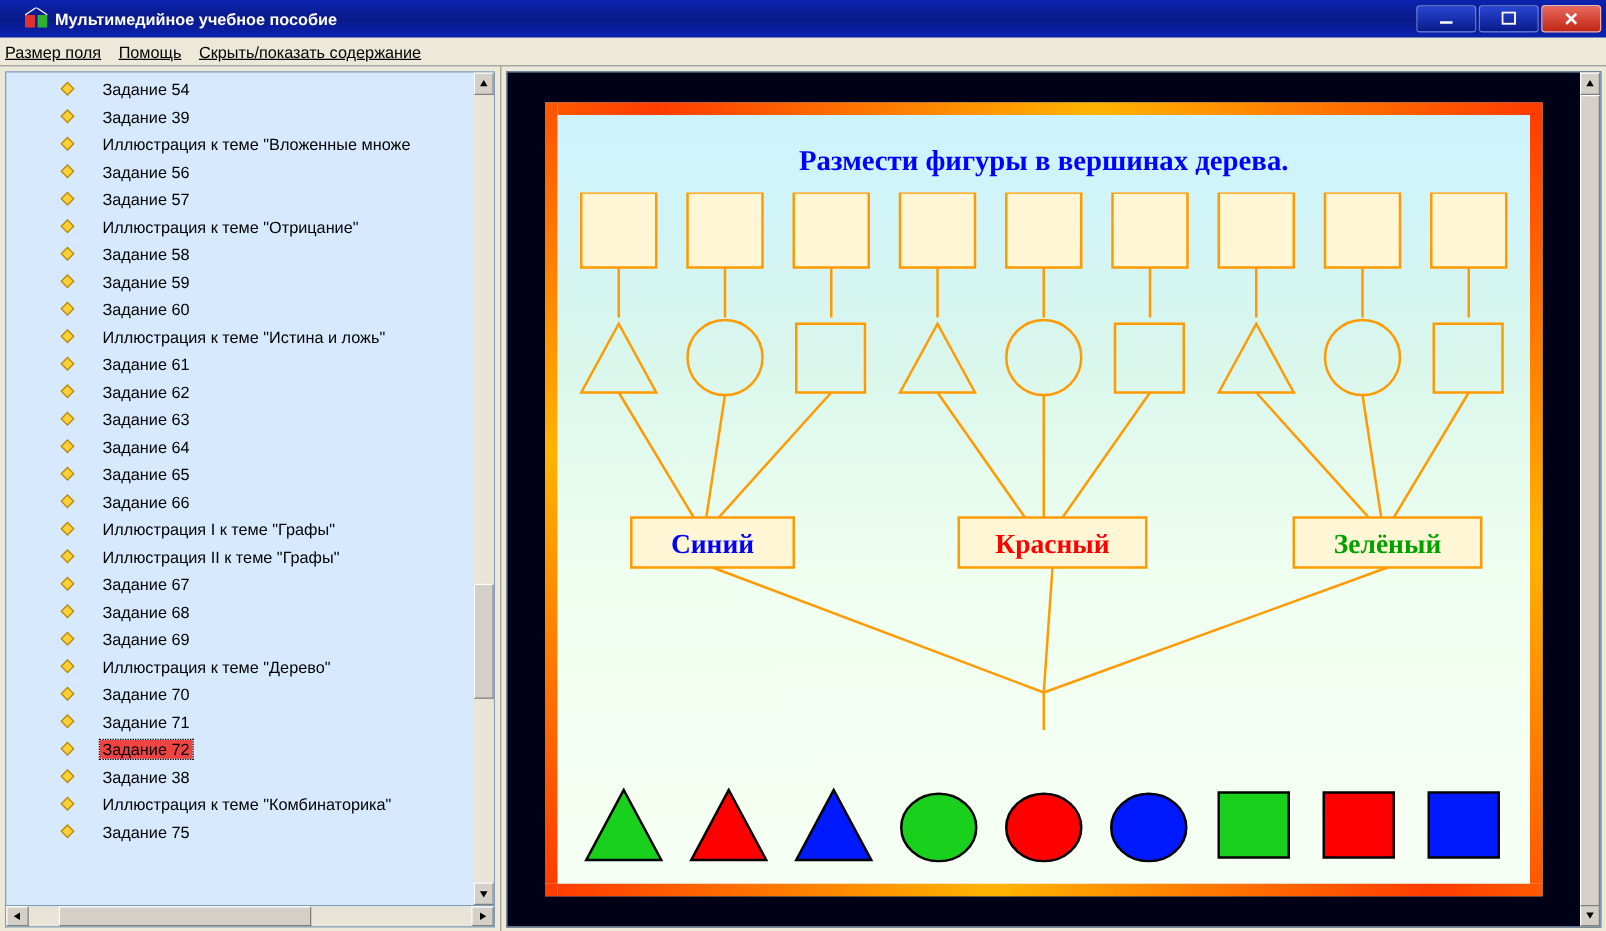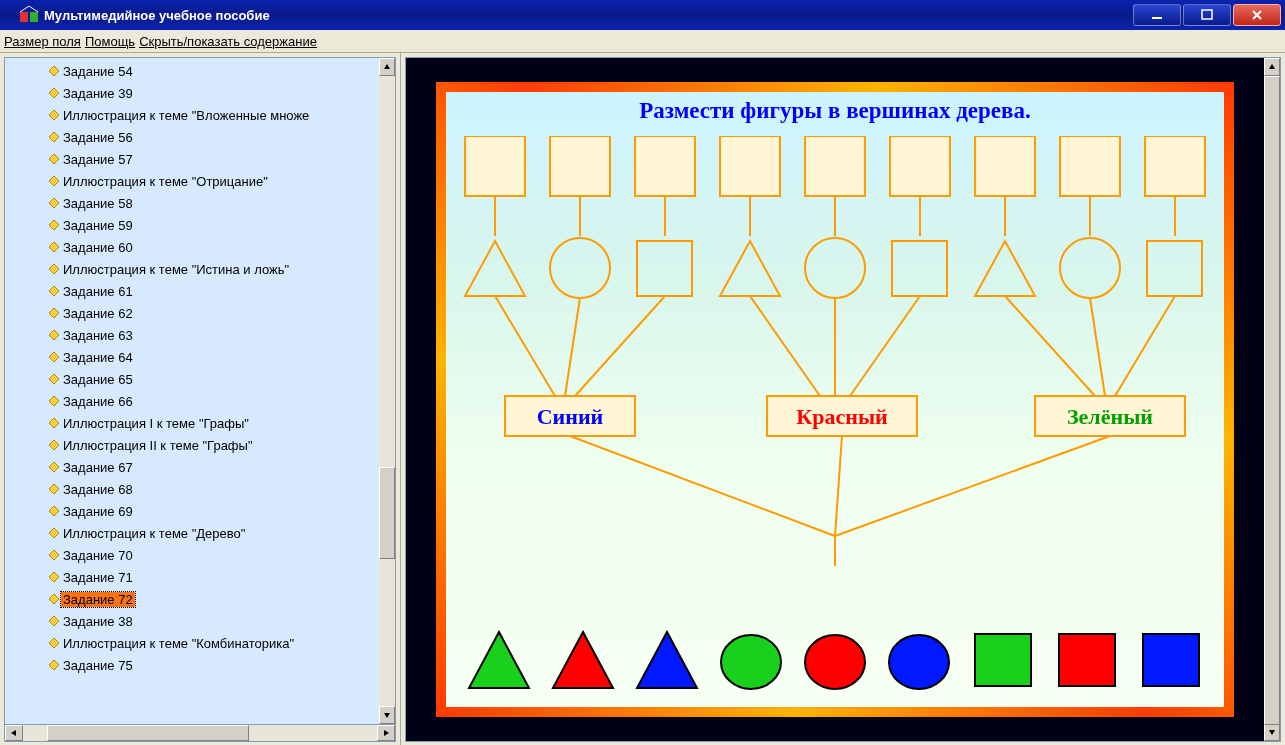--- a/index.html
+++ b/index.html
@@ -51,21 +51,21 @@
   }
 
   
   .menubar {
     height: 22px;
     background: #ece9d8;
     border-bottom: 1px solid #aca899;
     display: flex;
     align-items: center;
     padding: 0 4px;
-    gap: 4px;
+    gap: 14px;
   }
   .menu-item {
     text-decoration: underline;
     color: #000;
     cursor: default;
   }
 
   
   .app-body {
     display: flex;
@@ -96,27 +96,27 @@
     top: 0;
     bottom: 0;
     overflow: hidden;
     padding: 2px 0;
   }
   .tree-item {
     display: flex;
     align-items: center;
     height: 22px;
     padding-left: 42px;
-    gap: 0;
+    gap: 19px;
     color: #000;
     white-space: nowrap;
   }
   .tree-item.selected span.label {
     outline: 1px dotted #000;
-    background: #f97316;
+    background: #ef4444;
   }
   .tree-item .icon {
     width: 14px;
     height: 14px;
     flex: 0 0 14px;
   }
   .tree-item .label {
     padding: 0 2px;
   }
   
@@ -212,21 +212,21 @@
   .content-vscroll .track{flex:1;position:relative;}
   .content-vscroll .thumb{position:absolute;left:0;right:0;top:0;height:100%;background:#d4d0c8;border:1px solid #fff;border-right-color:#808080;border-bottom-color:#808080;}
 
   
   .card {
     position: absolute;
     left: 30px; right: 46px; top: 24px; bottom: 24px;
     border: 10px solid;
     border-image: linear-gradient(45deg,#ff3c00,#ffb400,#ff3c00,#ffb400,#ff3c00) 1;
     background: linear-gradient(to bottom, #cdf3ff 0%, #d8f6ec 30%, #effff0 60%, #f6fff3 100%);
-    padding: 2px 0 0 0;
+    padding: 20px 0 0 0;
     box-sizing: border-box;
   }
 
   .card-title {
     text-align: center;
     color: #0000ff;
     font-family: "Georgia","Times New Roman",serif;
     font-weight: bold;
     font-size: 23px;
     margin: 4px 0 12px 0;

